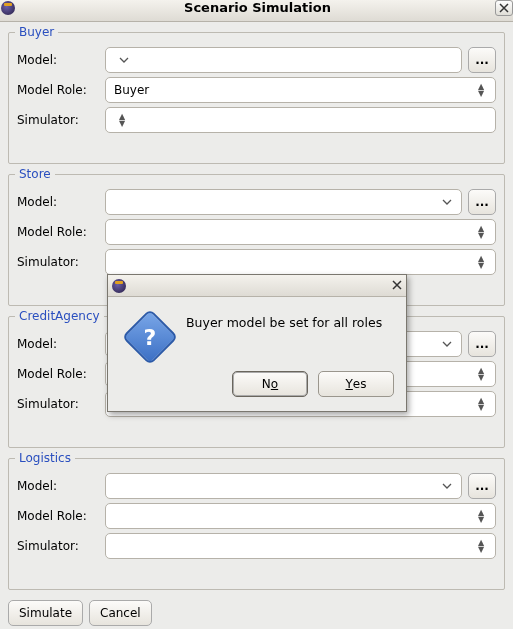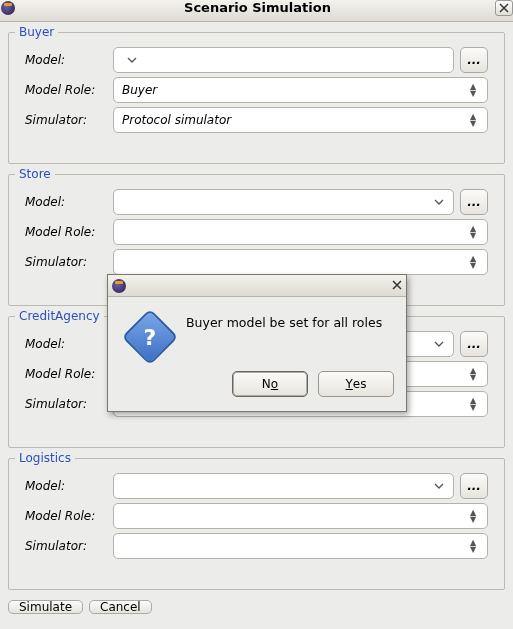--- a/index.html
+++ b/index.html
@@ -77,23 +77,22 @@
     top: -8px;
     left: 6px;
     background: #ececea;
     padding: 0 4px;
     color: #2a4fbf;
     font-size: 12px;
   }
   .row {
     display: flex;
     align-items: center;
-    margin: 4px 8px;
+    margin: 4px 0;
     gap: 6px;
-    font-style: italic;
   }
   .row-label {
     width: 82px;
     text-align: left;
   }
   .field-wrap {
     flex: 1;
     display: flex;
     gap: 6px;
     align-items: stretch;
@@ -145,21 +144,21 @@
     font-weight: bold;
     cursor: pointer;
   }
   
   .bottom-bar {
     display: flex;
     gap: 6px;
     margin-top: 6px;
   }
   .btn {
-    height: 14px;
+    height: 26px;
     padding: 0 10px;
     border: 1px solid #aaa;
     border-radius: 5px;
     background: linear-gradient(to bottom, #fcfbf9, #e7e4dd);
     display: inline-flex;
     align-items: center;
     justify-content: center;
     cursor: pointer;
   }
   
@@ -278,21 +277,20 @@
                 <span>▼</span>
               </div>
             </div>
         </div>
       </div>
     </div>
     <div class="row">
       <div class="row-label">Simulator:</div>
       <div class="field-wrap">
         <div class="combo select">
-          <div class="combo-text">Protocol simulator</div>
           <div class="combo-btn">
               <div class="updown">
                 <span>▲</span>
                 <span>▼</span>
               </div>
             </div>
         </div>
       </div>
     </div>
   </div>

